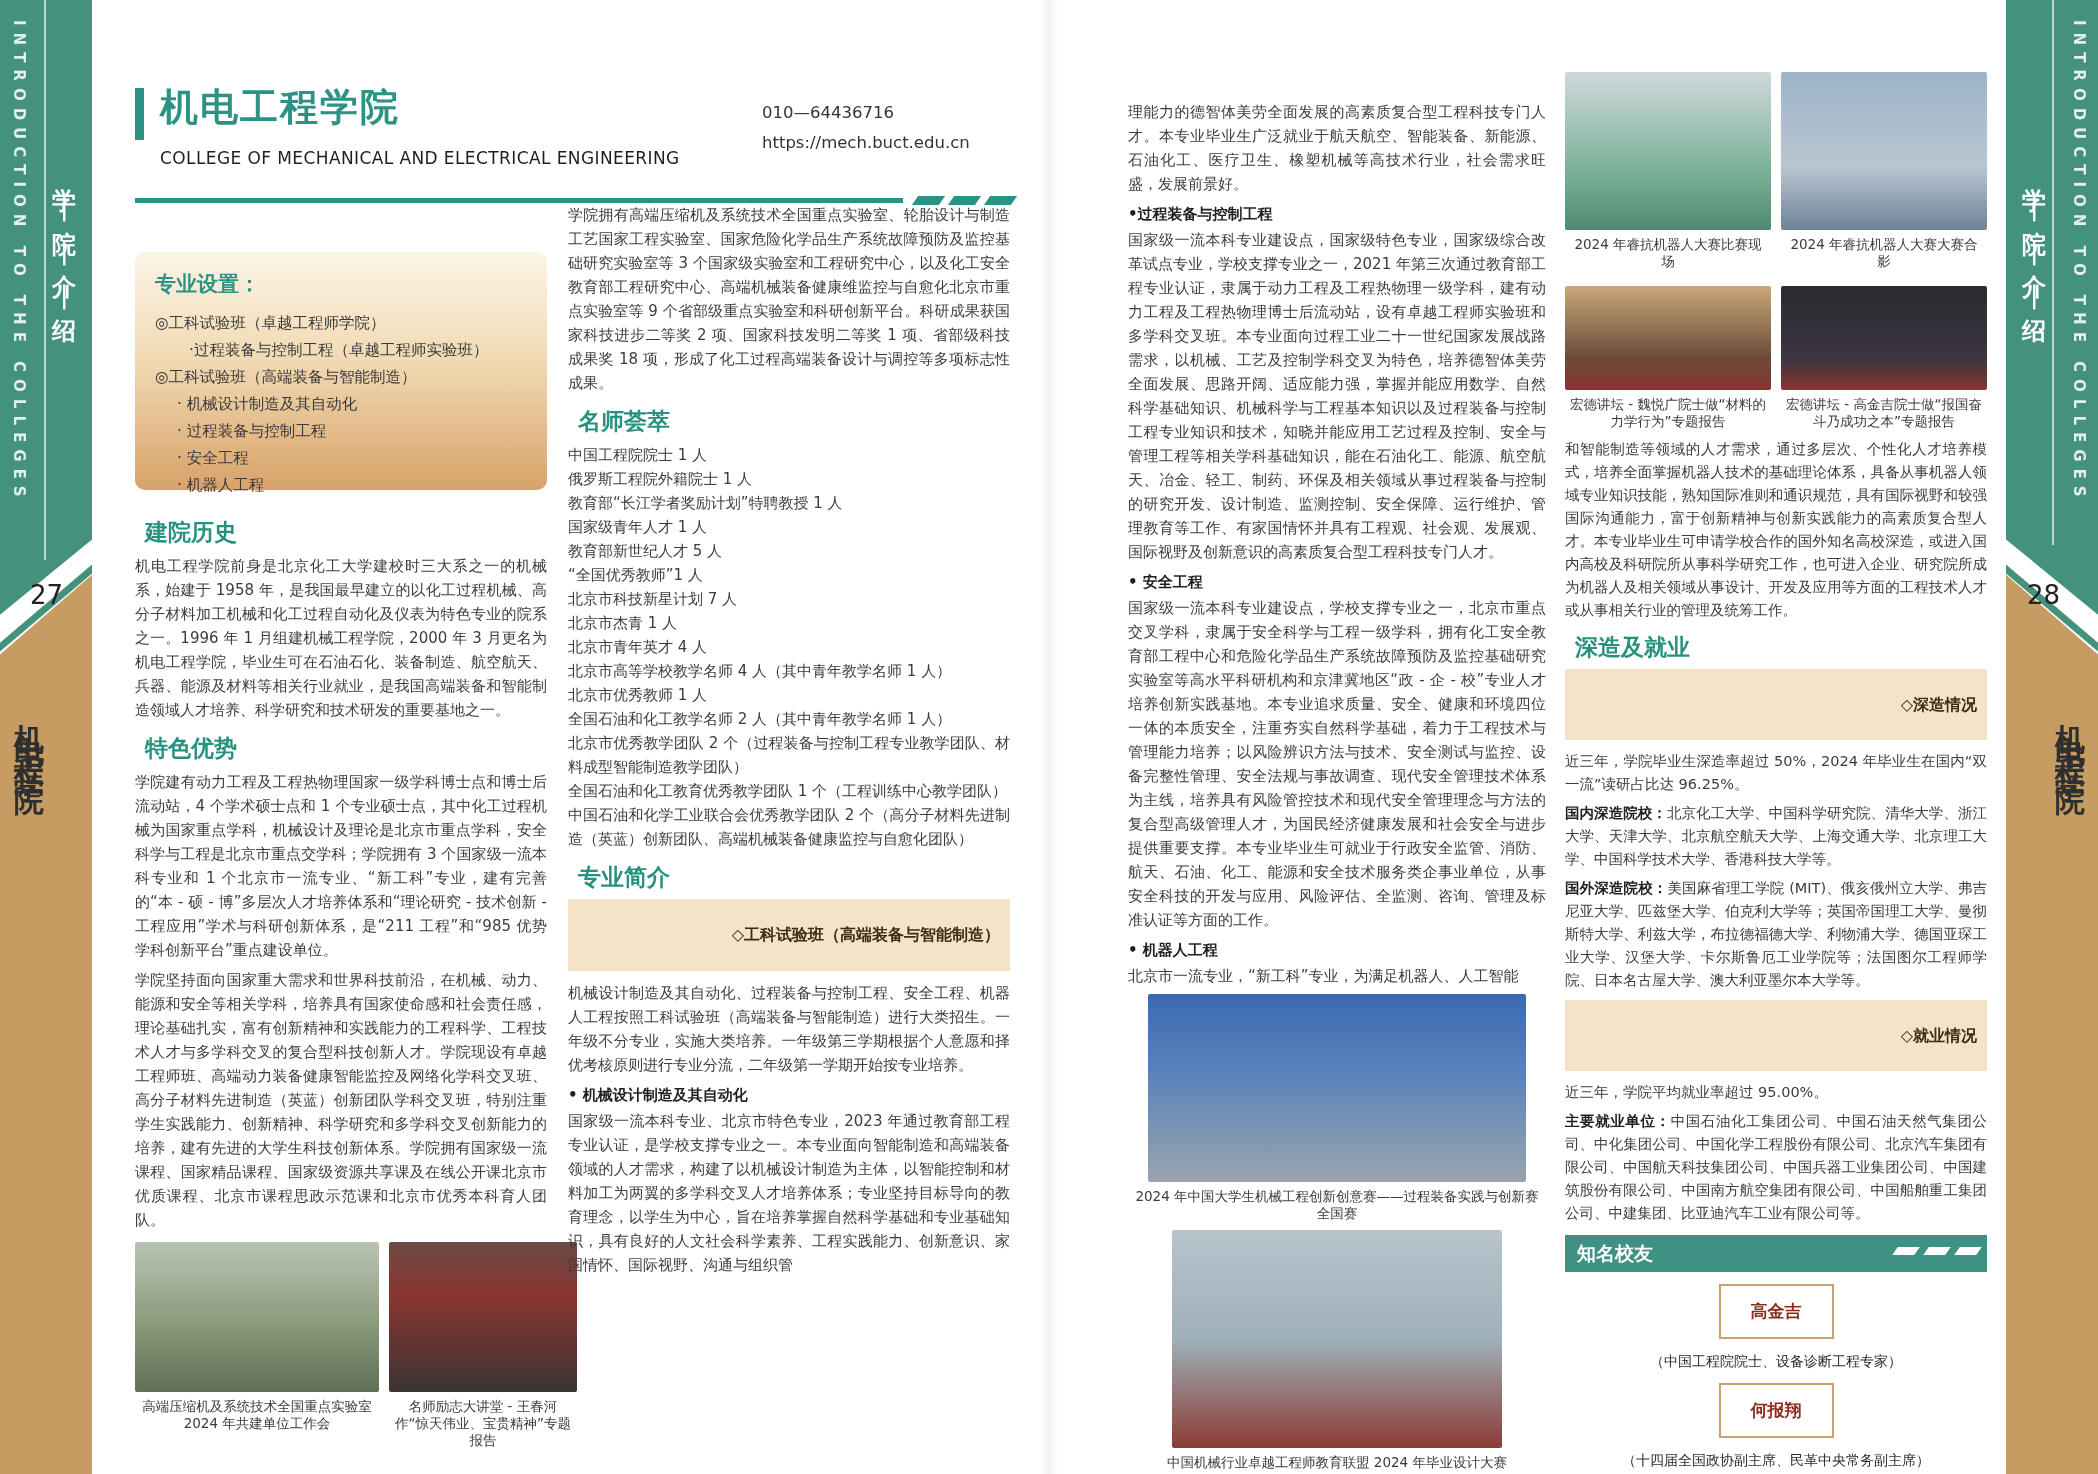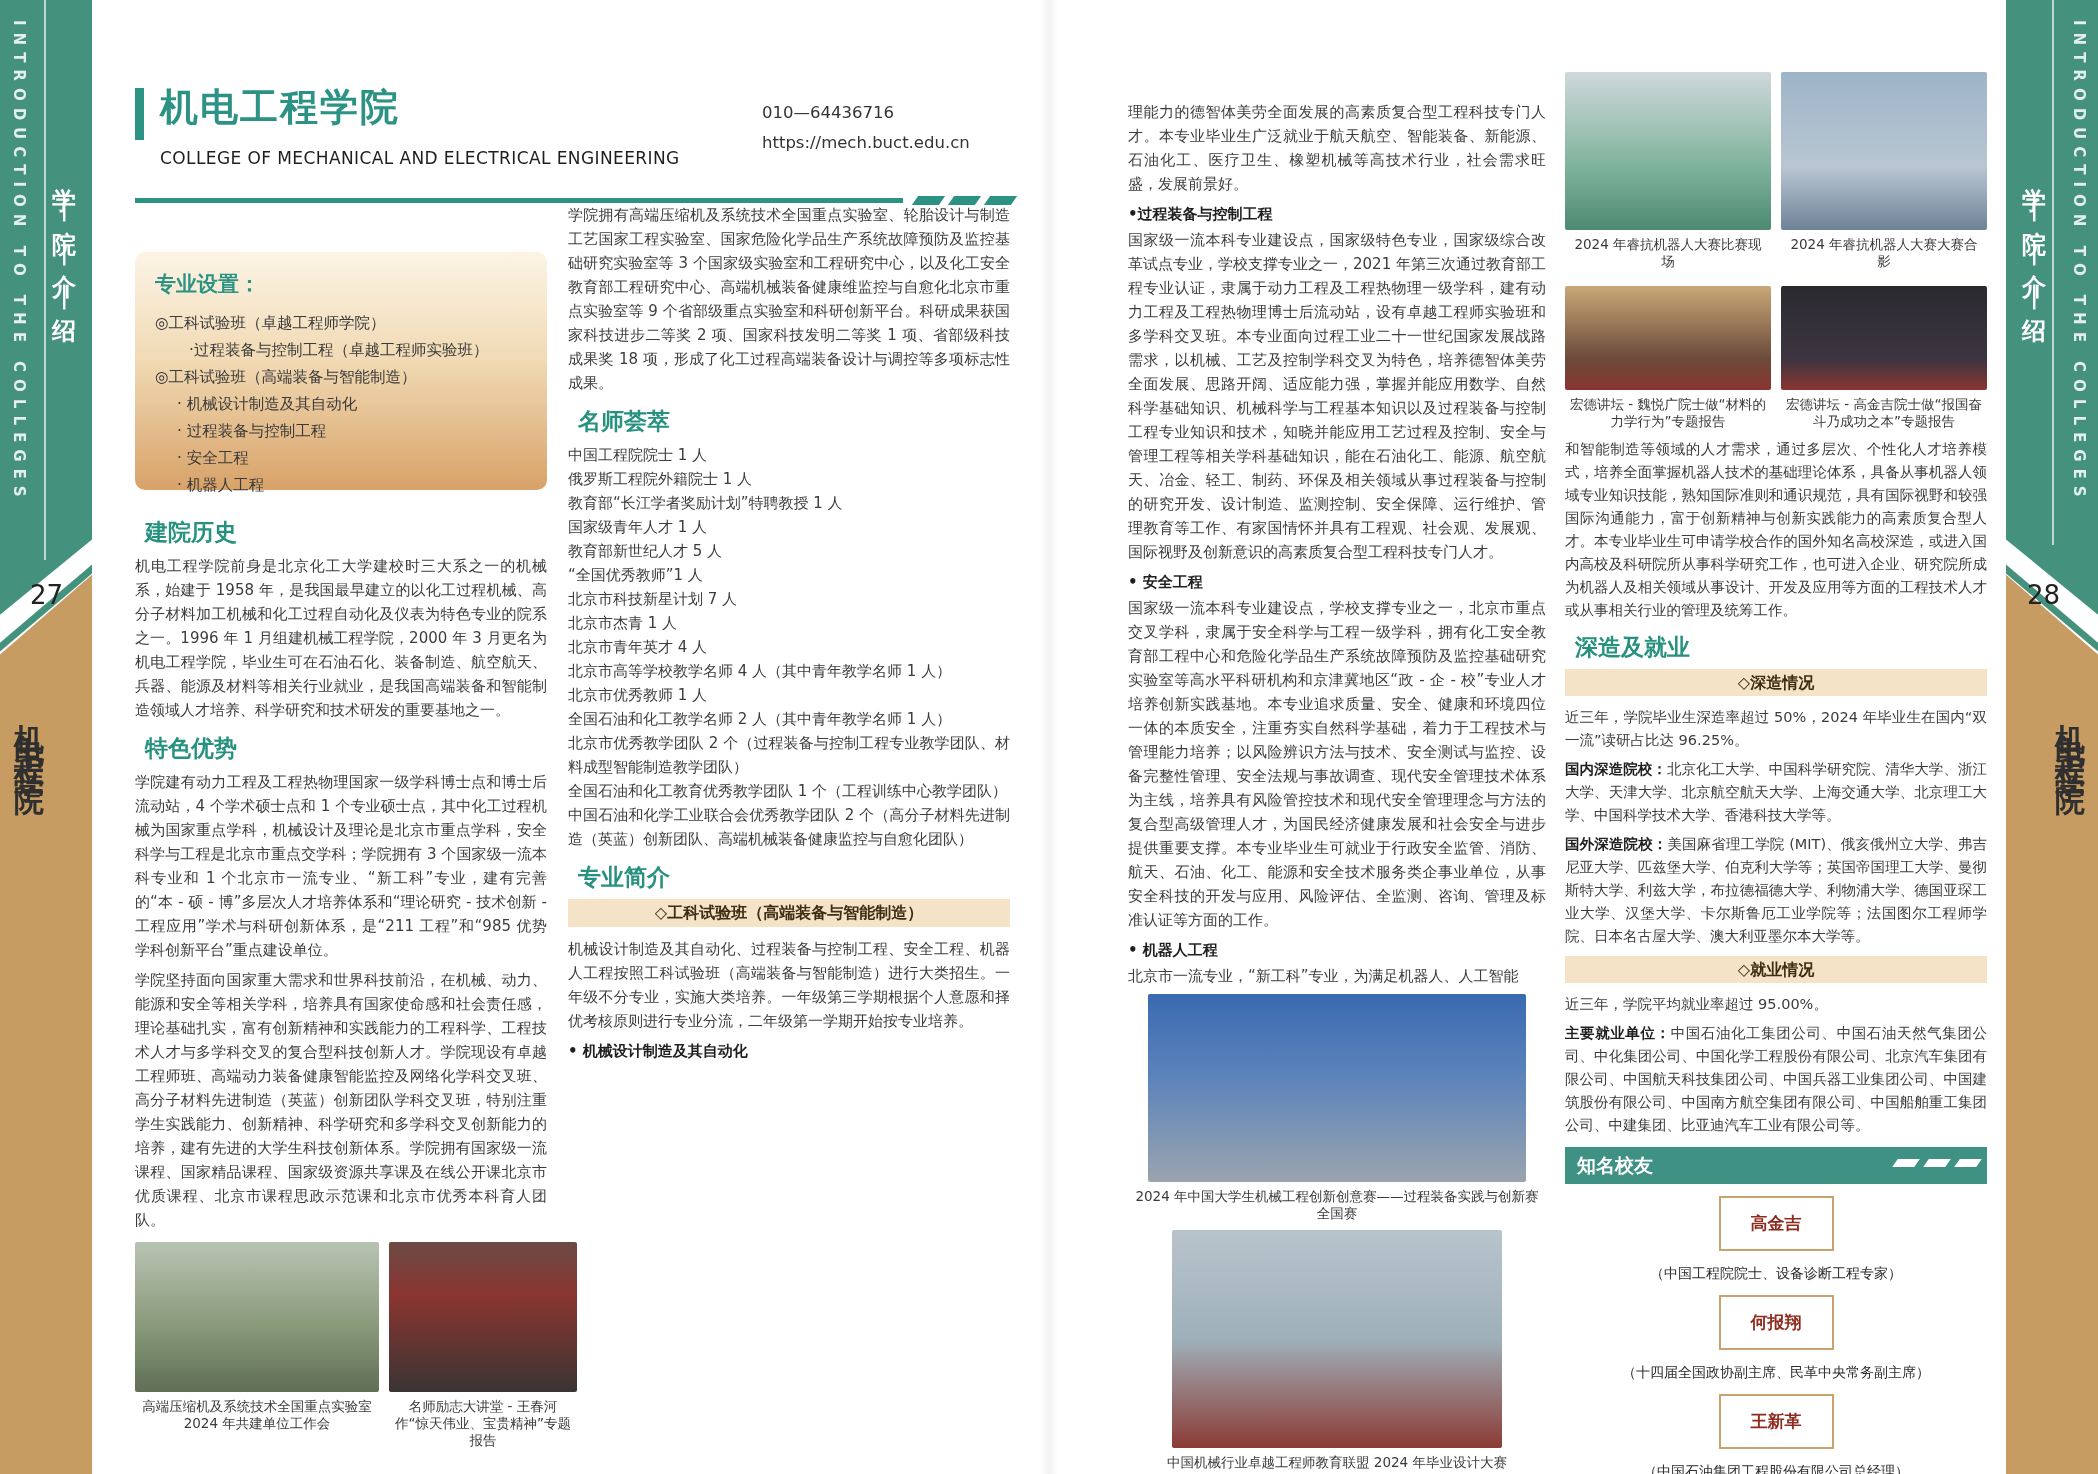--- a/index.html
+++ b/index.html
@@ -50,21 +50,21 @@
   
   .col{position:absolute;text-align:justify;font-size:15px;line-height:24px;color:#3c3c3c;}
   .colA{left:135px;top:520px;width:412px;}
   .colB{left:568px;top:203px;width:442px;}
   .colC{left:1128px;top:100px;width:418px;}
   .colD{left:1565px;top:72px;width:422px;font-size:14.5px;line-height:23px;}
   .h2{font-size:23px;font-weight:bold;color:#27917F;margin:14px 10px 10px;text-align:left;}
   .p{margin:0 0 6px;}
   .bullet{font-weight:bold;color:#1f1f1f;margin:2px 0;text-align:left;}
   .subbar{background:#F4E3C6;color:#3F2D12;font-weight:bold;font-size:16px;
-          padding:2px 10px;margin:8px 0 10px;text-align:center;}
+          padding:24px 10px;margin:8px 0 10px;text-align:right;}
   .lead{font-weight:bold;color:#1f1f1f;}
   
   .photo-row{display:flex;gap:10px;margin-top:10px;}
   .ph{border-radius:2px;}
   .cap{font-size:13.5px;line-height:17px;color:#3a3a3a;text-align:center;margin:6px 4px 8px;}
   .ph-a{width:244px;height:150px;background:linear-gradient(180deg,#b9c3b4 0%,#8a9b7a 55%,#5f6e55 100%);}
   .ph-b{width:188px;height:150px;background:linear-gradient(180deg,#6b4a44 0%,#8a3530 35%,#3a3433 100%);}
   .ph-c{width:378px;height:188px;margin:6px auto 0;background:linear-gradient(180deg,#3a6ab0 0%,#5d84bb 45%,#9aa4ae 100%);}
   .ph-d{width:330px;height:218px;margin:4px auto 0;background:linear-gradient(180deg,#b8c4cc 0%,#9fb0ba 50%,#8b3b35 100%);}
   .ph-e1{width:206px;height:158px;background:linear-gradient(180deg,#cfd8db 0%,#7fb39b 60%,#4d8a72 100%);}
@@ -168,20 +168,21 @@
     <div>北京市高等学校教学名师 4 人（其中青年教学名师 1 人）</div>
     <div>北京市优秀教师 1 人</div>
     <div>全国石油和化工教学名师 2 人（其中青年教学名师 1 人）</div>
     <div>北京市优秀教学团队 2 个（过程装备与控制工程专业教学团队、材料成型智能制造教学团队）</div>
     <div>全国石油和化工教育优秀教学团队 1 个（工程训练中心教学团队）</div>
     <div>中国石油和化学工业联合会优秀教学团队 2 个（高分子材料先进制造（英蓝）创新团队、高端机械装备健康监控与自愈化团队）</div>
     <div class="h2">专业简介</div>
     <div class="subbar">◇工科试验班（高端装备与智能制造）</div>
     <p class="p">机械设计制造及其自动化、过程装备与控制工程、安全工程、机器人工程按照工科试验班（高端装备与智能制造）进行大类招生。一年级不分专业，实施大类培养。一年级第三学期根据个人意愿和择优考核原则进行专业分流，二年级第一学期开始按专业培养。</p>
     <div class="bullet">• 机械设计制造及其自动化</div>
+    <p class="p">国家级一流本科专业、北京市特色专业，2023 年通过教育部工程专业认证，是学校支撑专业之一。本专业面向智能制造和高端装备领域的人才需求，构建了以机械设计制造为主体，以智能控制和材料加工为两翼的多学科交叉人才培养体系；专业坚持目标导向的教育理念，以学生为中心，旨在培养掌握自然科学基础和专业基础知识，具有良好的人文社会科学素养、工程实践能力、创新意识、家国情怀、国际视野、沟通与组织管</p>
   </div>
 
   <div class="col colC">
     <p class="p">理能力的德智体美劳全面发展的高素质复合型工程科技专门人才。本专业毕业生广泛就业于航天航空、智能装备、新能源、石油化工、医疗卫生、橡塑机械等高技术行业，社会需求旺盛，发展前景好。</p>
     <div class="bullet">•过程装备与控制工程</div>
     <p class="p">国家级一流本科专业建设点，国家级特色专业，国家级综合改革试点专业，学校支撑专业之一，2021 年第三次通过教育部工程专业认证，隶属于动力工程及工程热物理一级学科，建有动力工程及工程热物理博士后流动站，设有卓越工程师实验班和多学科交叉班。本专业面向过程工业二十一世纪国家发展战路需求，以机械、工艺及控制学科交叉为特色，培养德智体美劳全面发展、思路开阔、适应能力强，掌握并能应用数学、自然科学基础知识、机械科学与工程基本知识以及过程装备与控制工程专业知识和技术，知晓并能应用工艺过程及控制、安全与管理工程等相关学科基础知识，能在石油化工、能源、航空航天、冶金、轻工、制药、环保及相关领域从事过程装备与控制的研究开发、设计制造、监测控制、安全保障、运行维护、管理教育等工作、有家国情怀并具有工程观、社会观、发展观、国际视野及创新意识的高素质复合型工程科技专门人才。</p>
     <div class="bullet">• 安全工程</div>
     <p class="p">国家级一流本科专业建设点，学校支撑专业之一，北京市重点交叉学科，隶属于安全科学与工程一级学科，拥有化工安全教育部工程中心和危险化学品生产系统故障预防及监控基础研究实验室等高水平科研机构和京津冀地区“政 - 企 - 校”专业人才培养创新实践基地。本专业追求质量、安全、健康和环境四位一体的本质安全，注重夯实自然科学基础，着力于工程技术与管理能力培养；以风险辨识方法与技术、安全测试与监控、设备完整性管理、安全法规与事故调查、现代安全管理技术体系为主线，培养具有风险管控技术和现代安全管理理念与方法的复合型高级管理人才，为国民经济健康发展和社会安全与进步提供重要支撑。本专业毕业生可就业于行政安全监管、消防、航天、石油、化工、能源和安全技术服务类企事业单位，从事安全科技的开发与应用、风险评估、全监测、咨询、管理及标准认证等方面的工作。</p>
     <div class="bullet">• 机器人工程</div>
     <p class="p">北京市一流专业，“新工科”专业，为满足机器人、人工智能</p>

